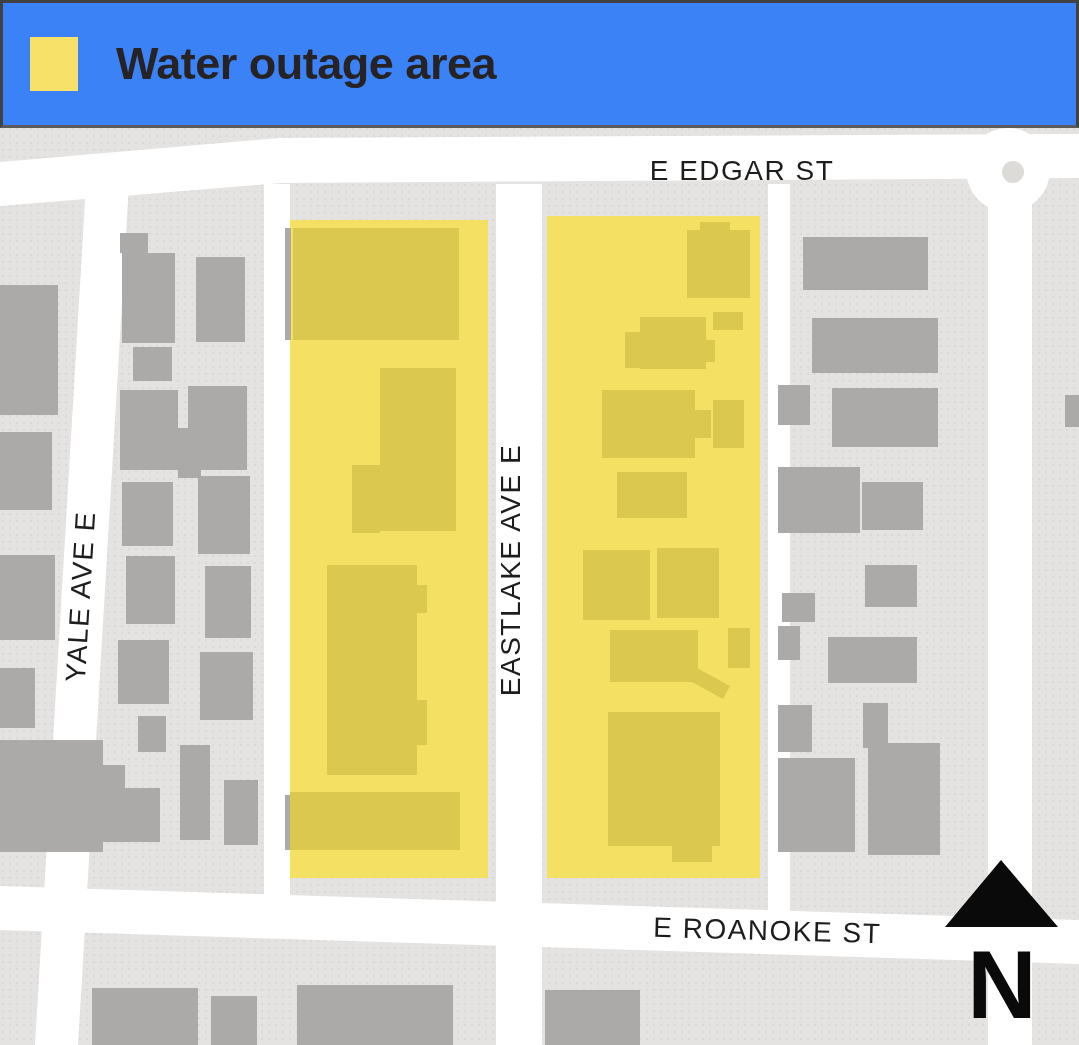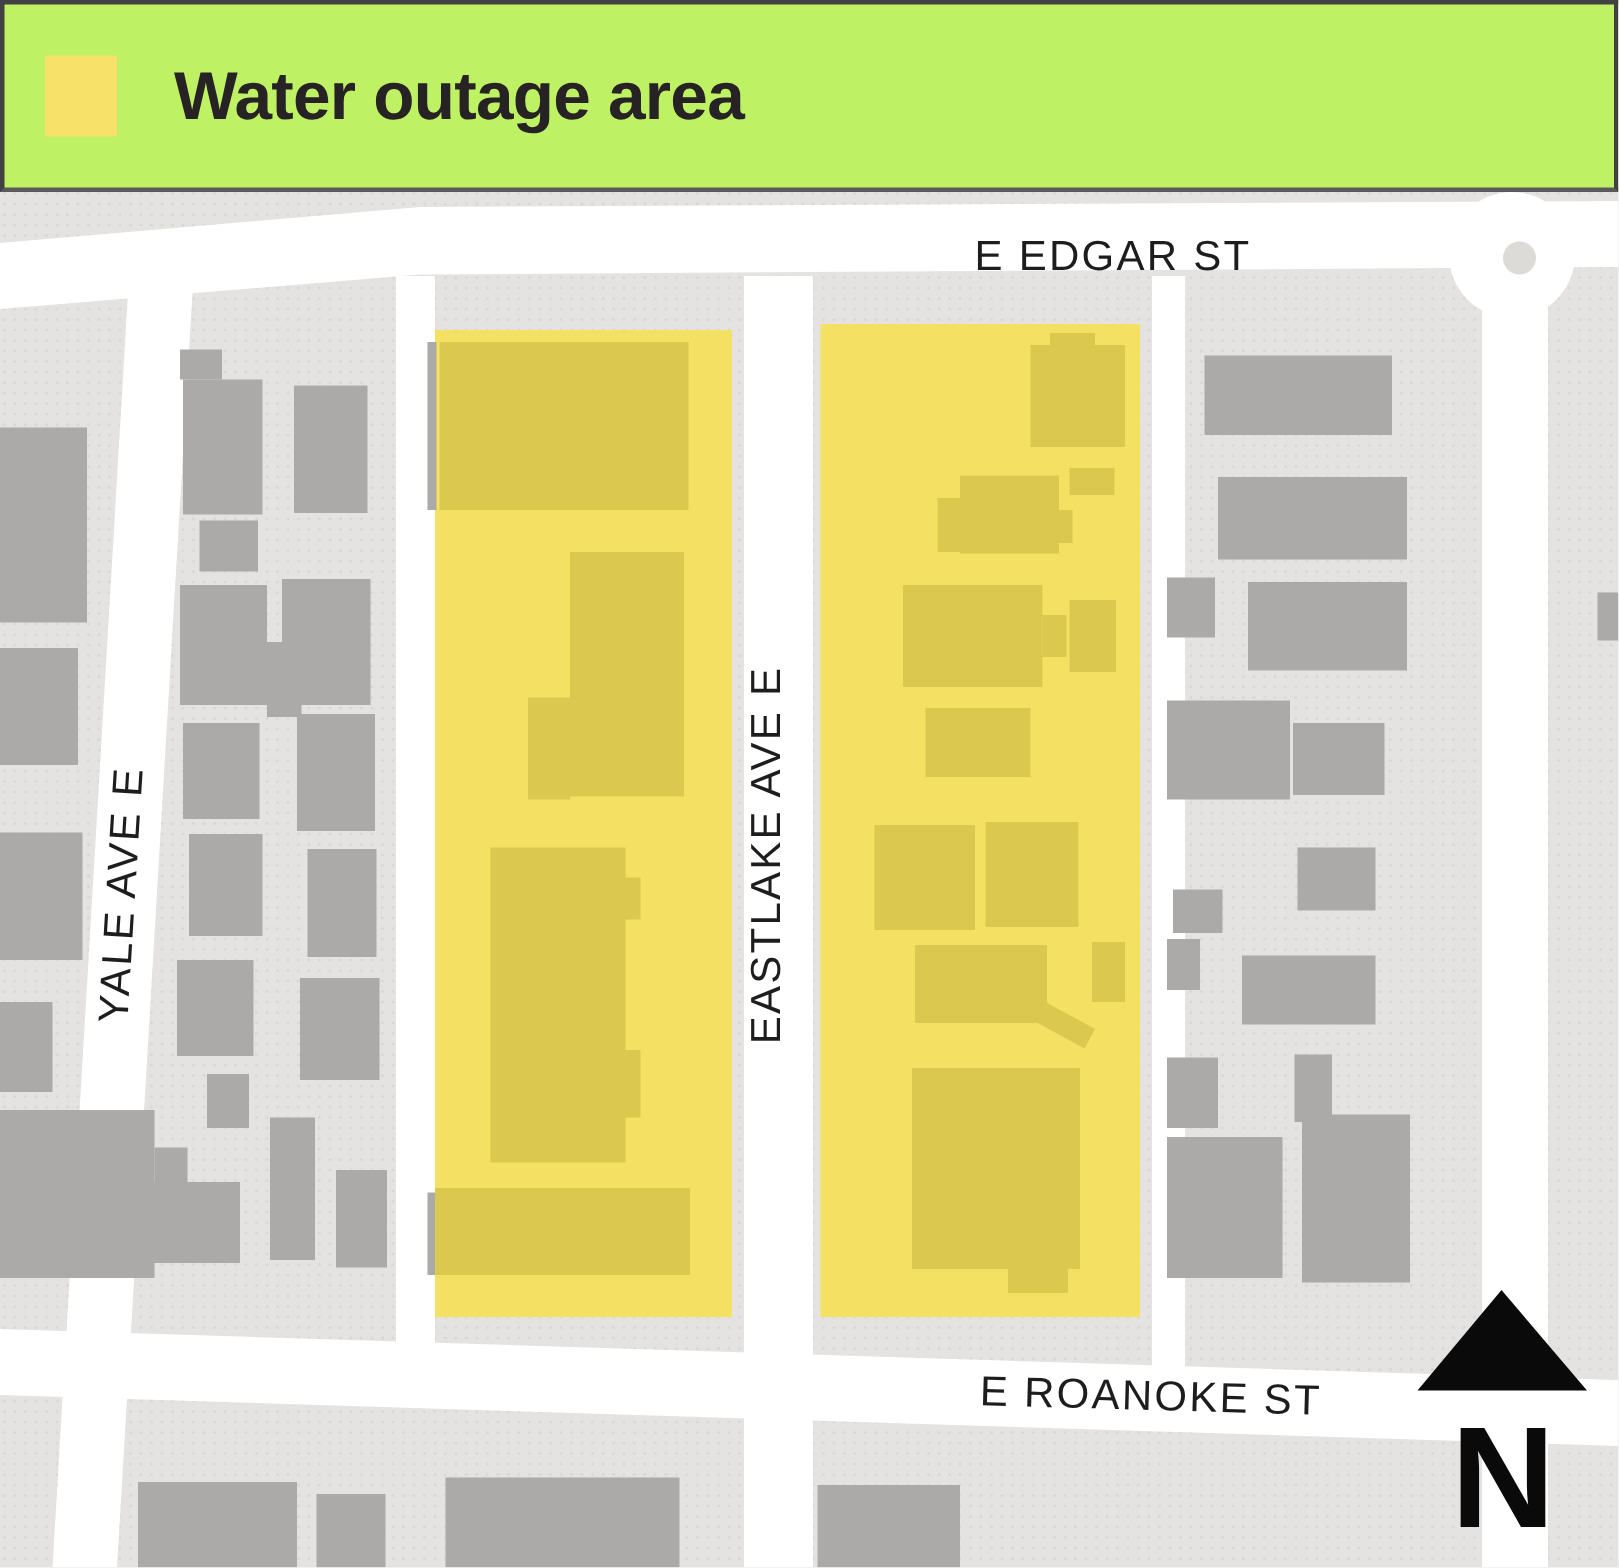--- a/index.html
+++ b/index.html
@@ -1,20 +1,20 @@
 <!DOCTYPE html>
 <html><head>
 <meta charset="utf-8">
 <style>
   html,body{margin:0;padding:0;background:#fff;}
   .stage{position:relative;width:1079px;height:1045px;overflow:hidden;
          font-family:"Liberation Sans",sans-serif;background:#e5e3e1;}
   #map-svg{position:absolute;left:0;top:0;z-index:1;}
   .legend{position:absolute;left:0;top:0;width:1079px;height:128px;z-index:2;
-          box-sizing:border-box;background:#bef264;border:3px solid #414042;
+          box-sizing:border-box;background:#3b82f6;border:3px solid #414042;
           border-bottom-color:#5a5a5c;display:flex;align-items:center;}
   .legend-swatch{width:48px;height:54px;margin-left:27px;flex:0 0 auto;}
   .legend-label{margin-left:38px;font-size:45px;font-weight:bold;color:#272324;
                 letter-spacing:-0.5px;white-space:nowrap;}
   .street-label{font-family:"Liberation Sans",sans-serif;font-size:28px;
                 letter-spacing:1.5px;fill:#1d1d1d;}
   .north-n{font-family:"Liberation Sans",sans-serif;font-size:96px;font-weight:bold;
            fill:#0a0a0a;letter-spacing:0;}
 </style>
 </head>

